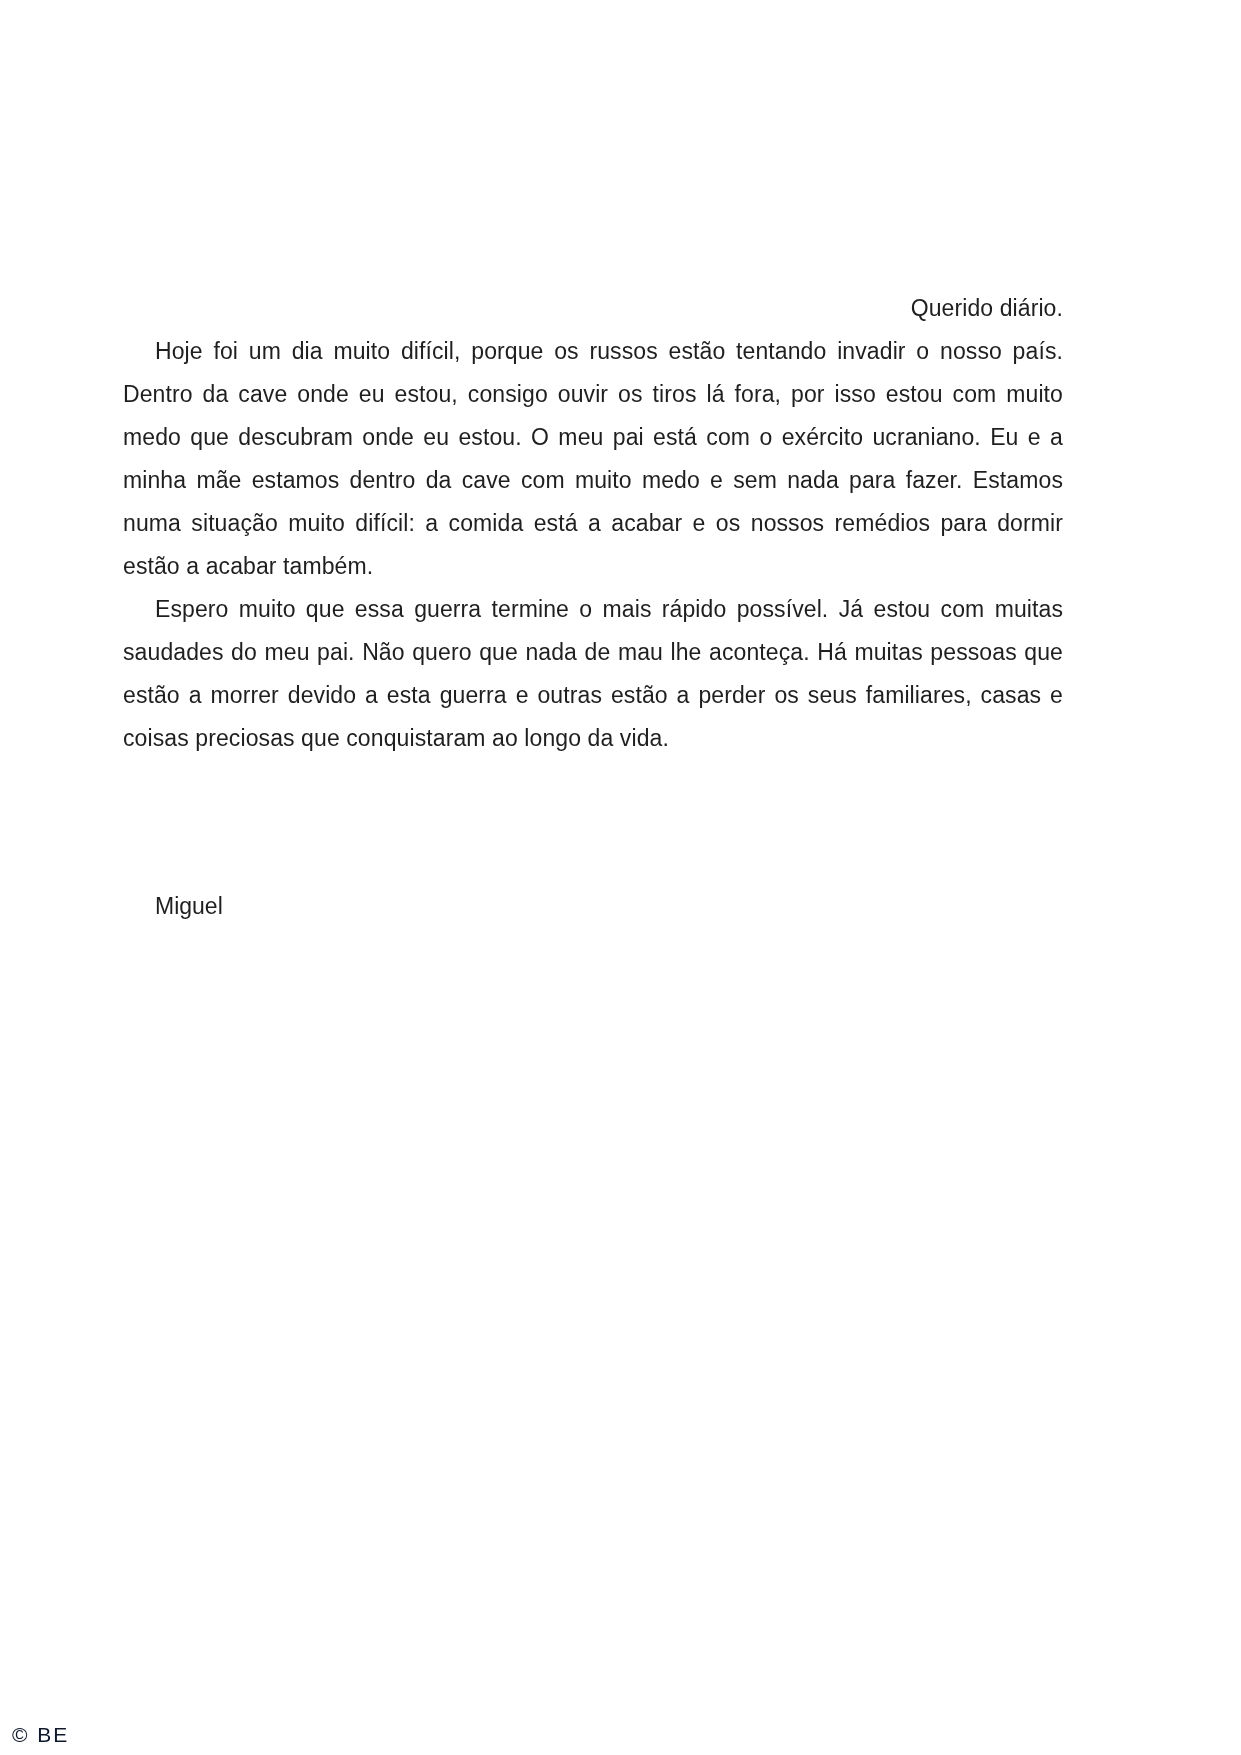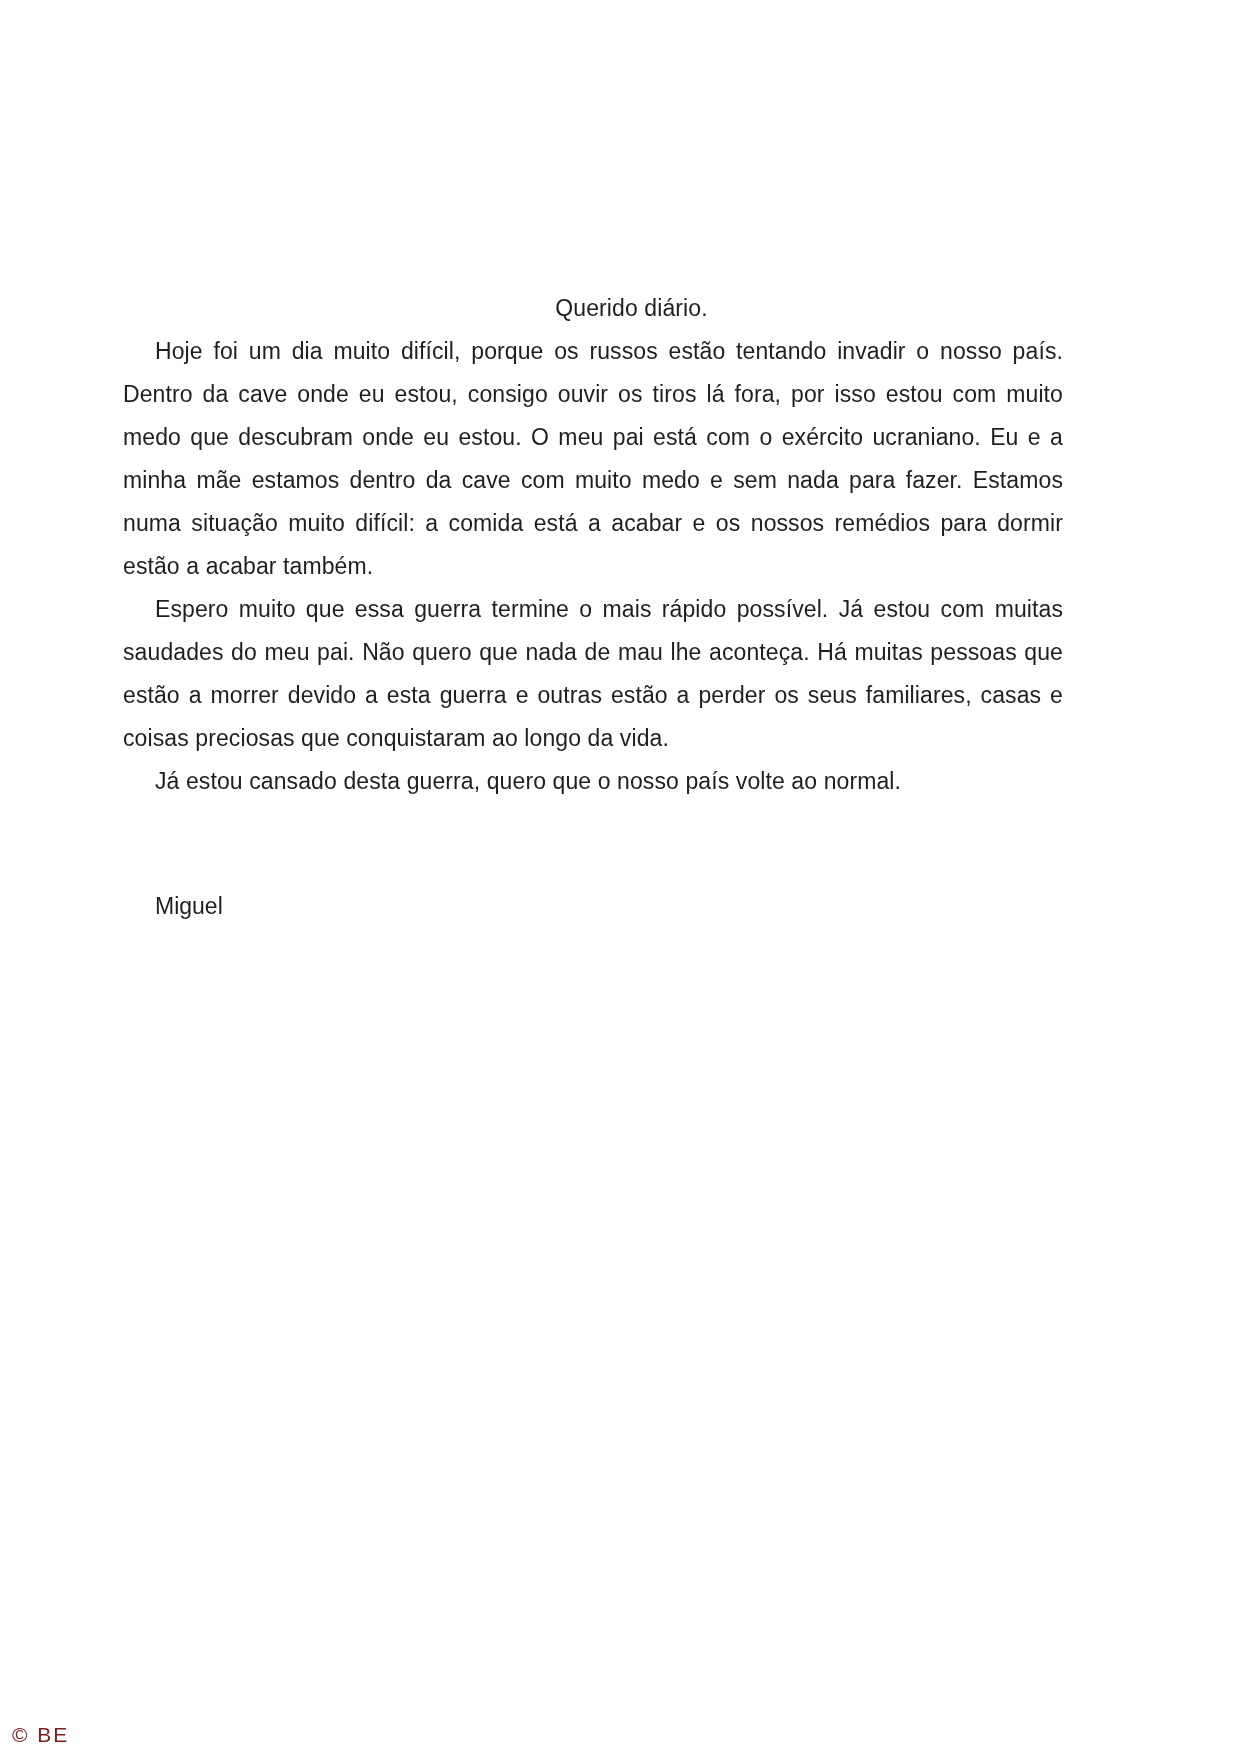--- a/index.html
+++ b/index.html
@@ -36,21 +36,21 @@
     font-size: 23px;
     line-height: 43px;
     text-align: justify;
     letter-spacing: 0.1px;
   }
   .letter-body p {
     margin: 0;
     text-indent: 32px;
   }
   .letter-body p.greeting {
-    text-align: center;
+    text-align: right;
     text-indent: 77px;
   }
   .signature-line {
     position: absolute;
     top: 893px;
     left: 155px;
     font-size: 23px;
     text-align: right;
   }
   .author-line {
@@ -62,34 +62,33 @@
     font-style: italic;
     font-size: 23px;
     color: #26292e;
   }
   .watermark {
     position: absolute;
     top: 1723px;
     left: 12px;
     font-size: 21px;
     letter-spacing: 2px;
-    color: #7f1d1d;
+    color: #0f172a;
   }
 </style>
 </head>
 <body>
 
 <div class="page">
 
 
   <div class="letter-body">
     <p class="greeting">Querido diário.</p>
     <p class="para">Hoje foi um dia muito difícil, porque os russos estão tentando invadir o nosso país. Dentro da cave onde eu estou, consigo ouvir os tiros lá fora, por isso estou com muito medo que descubram onde eu estou. O meu pai está com o exército ucraniano. Eu e a minha mãe estamos dentro da cave com muito medo e sem nada para fazer. Estamos numa situação muito difícil: a comida está a acabar e os nossos remédios para dormir estão a acabar também.</p>
     <p class="para">Espero muito que essa guerra termine o mais rápido possível. Já estou com muitas saudades do meu pai. Não quero que nada de mau lhe aconteça. Há muitas pessoas que estão a morrer devido a esta guerra e outras estão a perder os seus familiares, casas e coisas preciosas que conquistaram ao longo da vida.</p>
-    <p class="para">Já estou cansado desta guerra, quero que o nosso país volte ao normal.</p>
   </div>
 
   <div class="signature-line">Miguel</div>
 
 
   <div class="watermark">© BE</div>
 
 </div>
 
 </body></html>

